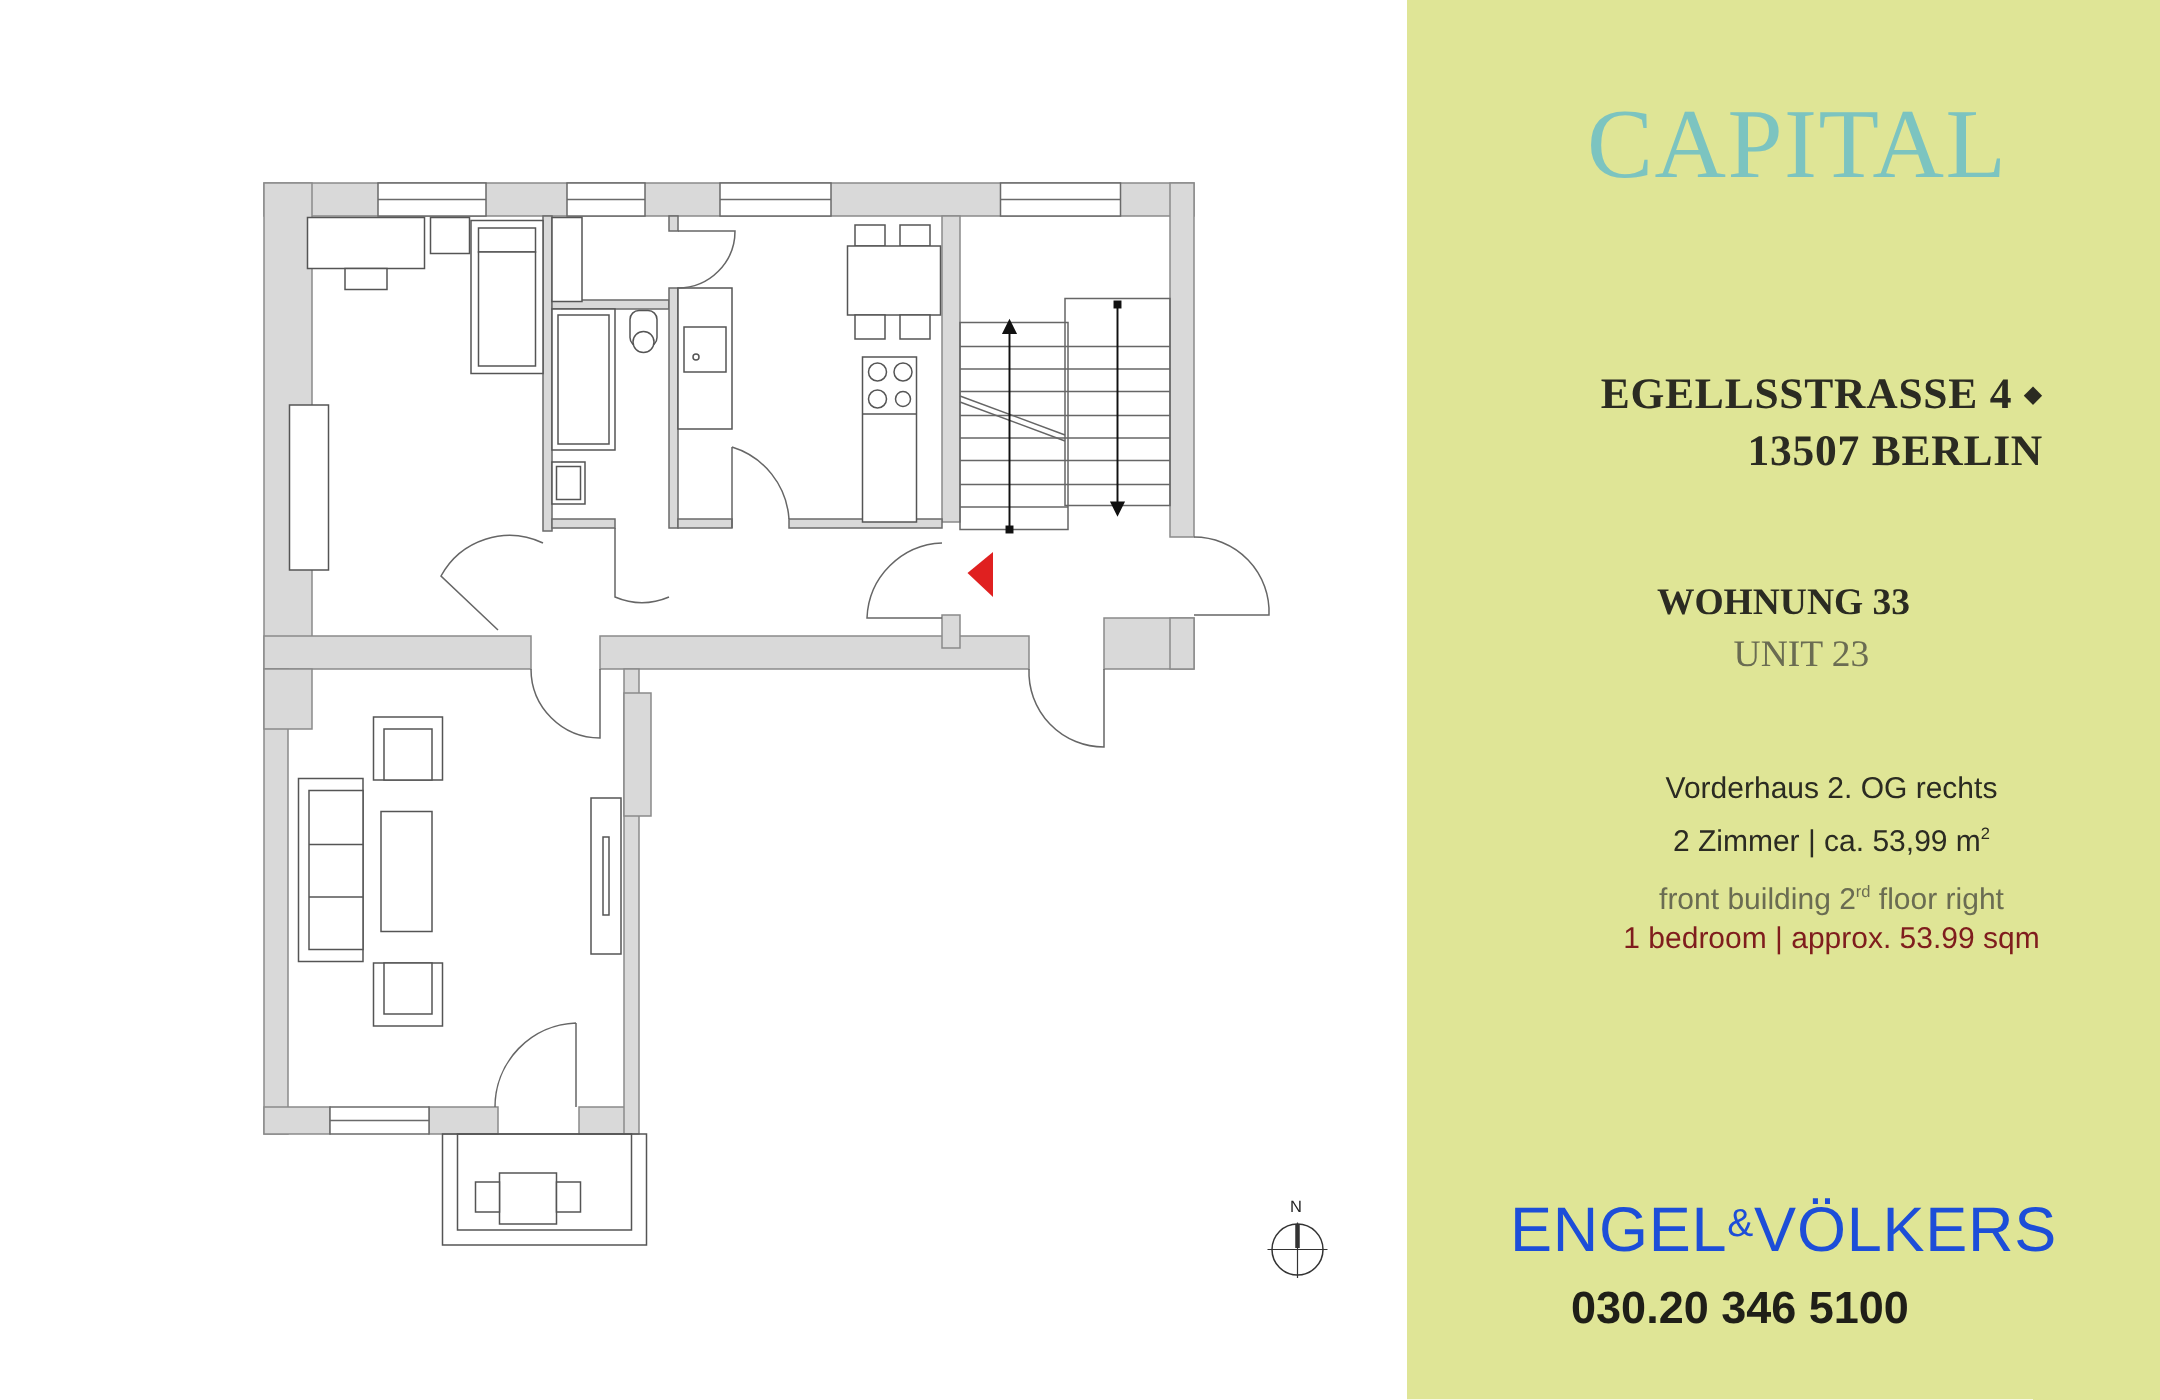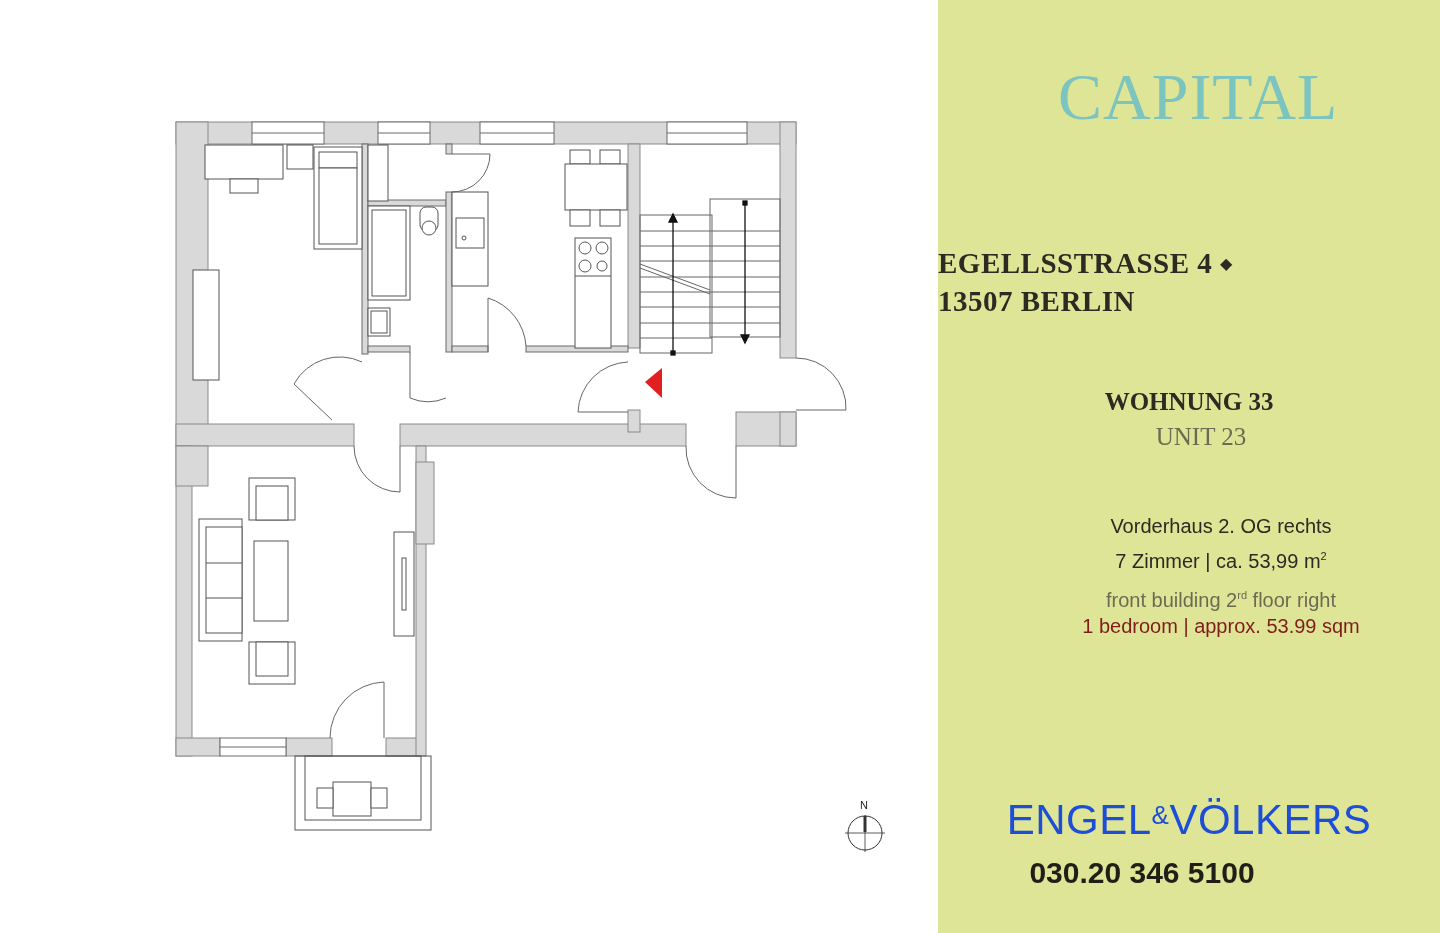--- a/index.html
+++ b/index.html
@@ -2,34 +2,34 @@
 <html><head>
 <meta charset="utf-8">
 <style>
   html, body { margin: 0; padding: 0; }
   body { width: 1440px; height: 933px; position: relative; background: #ffffff; overflow: hidden; font-family: "Liberation Sans", sans-serif; }
   .plan { position: absolute; left: 0; top: 0; width: 938px; height: 933px; }
   .panel { position: absolute; left: 938px; top: 0; width: 502px; height: 933px; background: #dfe596; }
   .logo { position: absolute; left: 0; width: 502px; text-align: center; font-family: "Liberation Serif", "DejaVu Serif", serif; }
   .logo-capital { top: 64px; left: 120px; width: auto; text-align: left; font-size: 66px; color: #7cc4c0; letter-spacing: 1px; line-height: 1; }
   .logo-flats { top: 128px; left: 110px; width: auto; text-align: left; font-size: 64px; color: #e8704a; font-style: italic; letter-spacing: 2px; line-height: 1; }
-  .addr { position: absolute; left: 0; width: 424px; text-align: left; font-family: "Liberation Serif", "DejaVu Serif", serif; font-weight: bold; color: #2b2b22; font-size: 29px; line-height: 38px; letter-spacing: 0.5px; }
+  .addr { position: absolute; left: 0; width: 424px; text-align: right; font-family: "Liberation Serif", "DejaVu Serif", serif; font-weight: bold; color: #2b2b22; font-size: 29px; line-height: 38px; letter-spacing: 0.5px; }
   .addr1 { top: 244px; }
   .addr2 { top: 282px; }
   .unit-de { position: absolute; top: 388px; left: 0; width: 502px; text-align: center; font-family: "Liberation Serif", serif; font-weight: bold; font-size: 25px; color: #2b2b22; }
   .unit-en { position: absolute; top: 423px; left: 0; width: 502px; text-align: center; font-family: "Liberation Serif", serif; font-size: 25px; color: #6a6c52; padding-left: 12px; }
   .info { position: absolute; left: 0; width: 502px; text-align: center; font-family: "Liberation Sans", sans-serif; font-size: 20px; line-height: 30px; padding-left: 32px; }
   .info-de1 { top: 511px; color: #2b2b22; }
   .info-de2 { top: 541px; color: #2b2b22; }
   .info-en1 { top: 580px; color: #6a6c52; }
   .info-en2 { top: 611px; color: #7f1d1d; }
   sup { font-size: 11px; vertical-align: 8px; }
   .brand { position: absolute; top: 796px; left: 0; width: 502px; text-align: center; font-family: Liberation Sans, sans-serif; font-size: 42px; color: #1d4ed8; letter-spacing: 0.5px; }
   .brand .amp { font-size: 26px; vertical-align: 10px; }
-  .phone { position: absolute; top: 856px; left: 0; width: 408px; text-align: center; font-family: "Liberation Sans", sans-serif; font-weight: bold; font-size: 30px; color: #1f1f18; }
+  .phone { position: absolute; top: 856px; left: 0; width: 408px; text-align: center; font-family: "Liberation Sans", sans-serif; font-weight: bold; font-size: 30px; color: #1f1f18; padding-left: 18px; }
 </style>
 </head>
 <body>
 
 <div class="plan">
   <svg width="938" height="933" viewBox="0 0 938 933" xmlns="http://www.w3.org/2000/svg">
     <g fill="#d9d9d9" stroke="#8a8a8a" stroke-width="1">
 
       <rect x="176" y="122" width="620" height="22"></rect>
       <rect x="176" y="122" width="32" height="324"></rect>
@@ -190,19 +190,19 @@
   <div class="addr addr1">
     <span>EGELLSSTRASSE 4</span>
     <span style="font-size:16px; vertical-align:4px;">◆</span>
   </div>
   <div class="addr addr2">13507 BERLIN</div>
 
   <div class="unit-de">WOHNUNG 33</div>
   <div class="unit-en">UNIT 23</div>
 
   <div class="info info-de1">Vorderhaus 2. OG rechts</div>
-  <div class="info info-de2"><span>7 Zimmer | ca. 53,99 m</span><sup>2</sup></div>
+  <div class="info info-de2"><span>2 Zimmer | ca. 53,99 m</span><sup>2</sup></div>
   <div class="info info-en1"><span>front building 2</span><sup>rd</sup><span> floor right</span></div>
   <div class="info info-en2">1 bedroom | approx. 53.99 sqm</div>
 
   <div class="brand"><span>ENGEL</span><span class="amp">&amp;</span><span>VÖLKERS</span></div>
   <div class="phone">030.20 346 5100</div>
 </div>
 
 </body></html>

